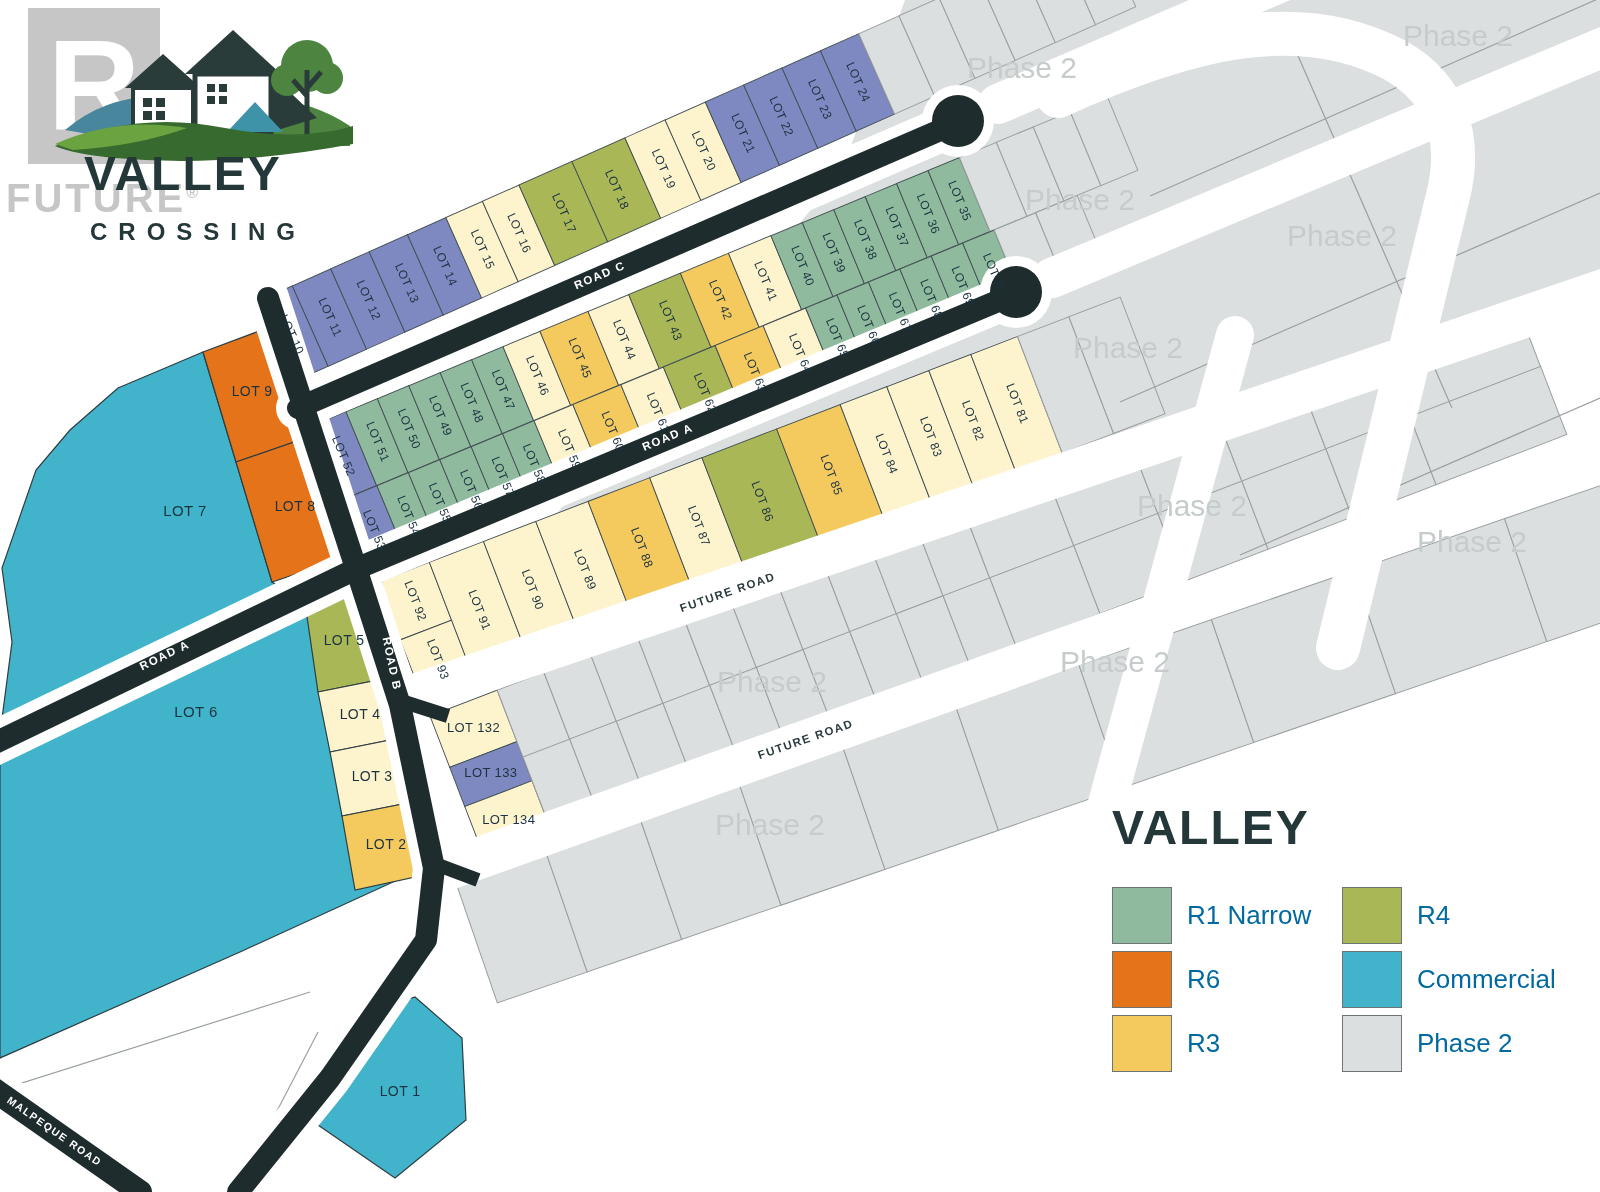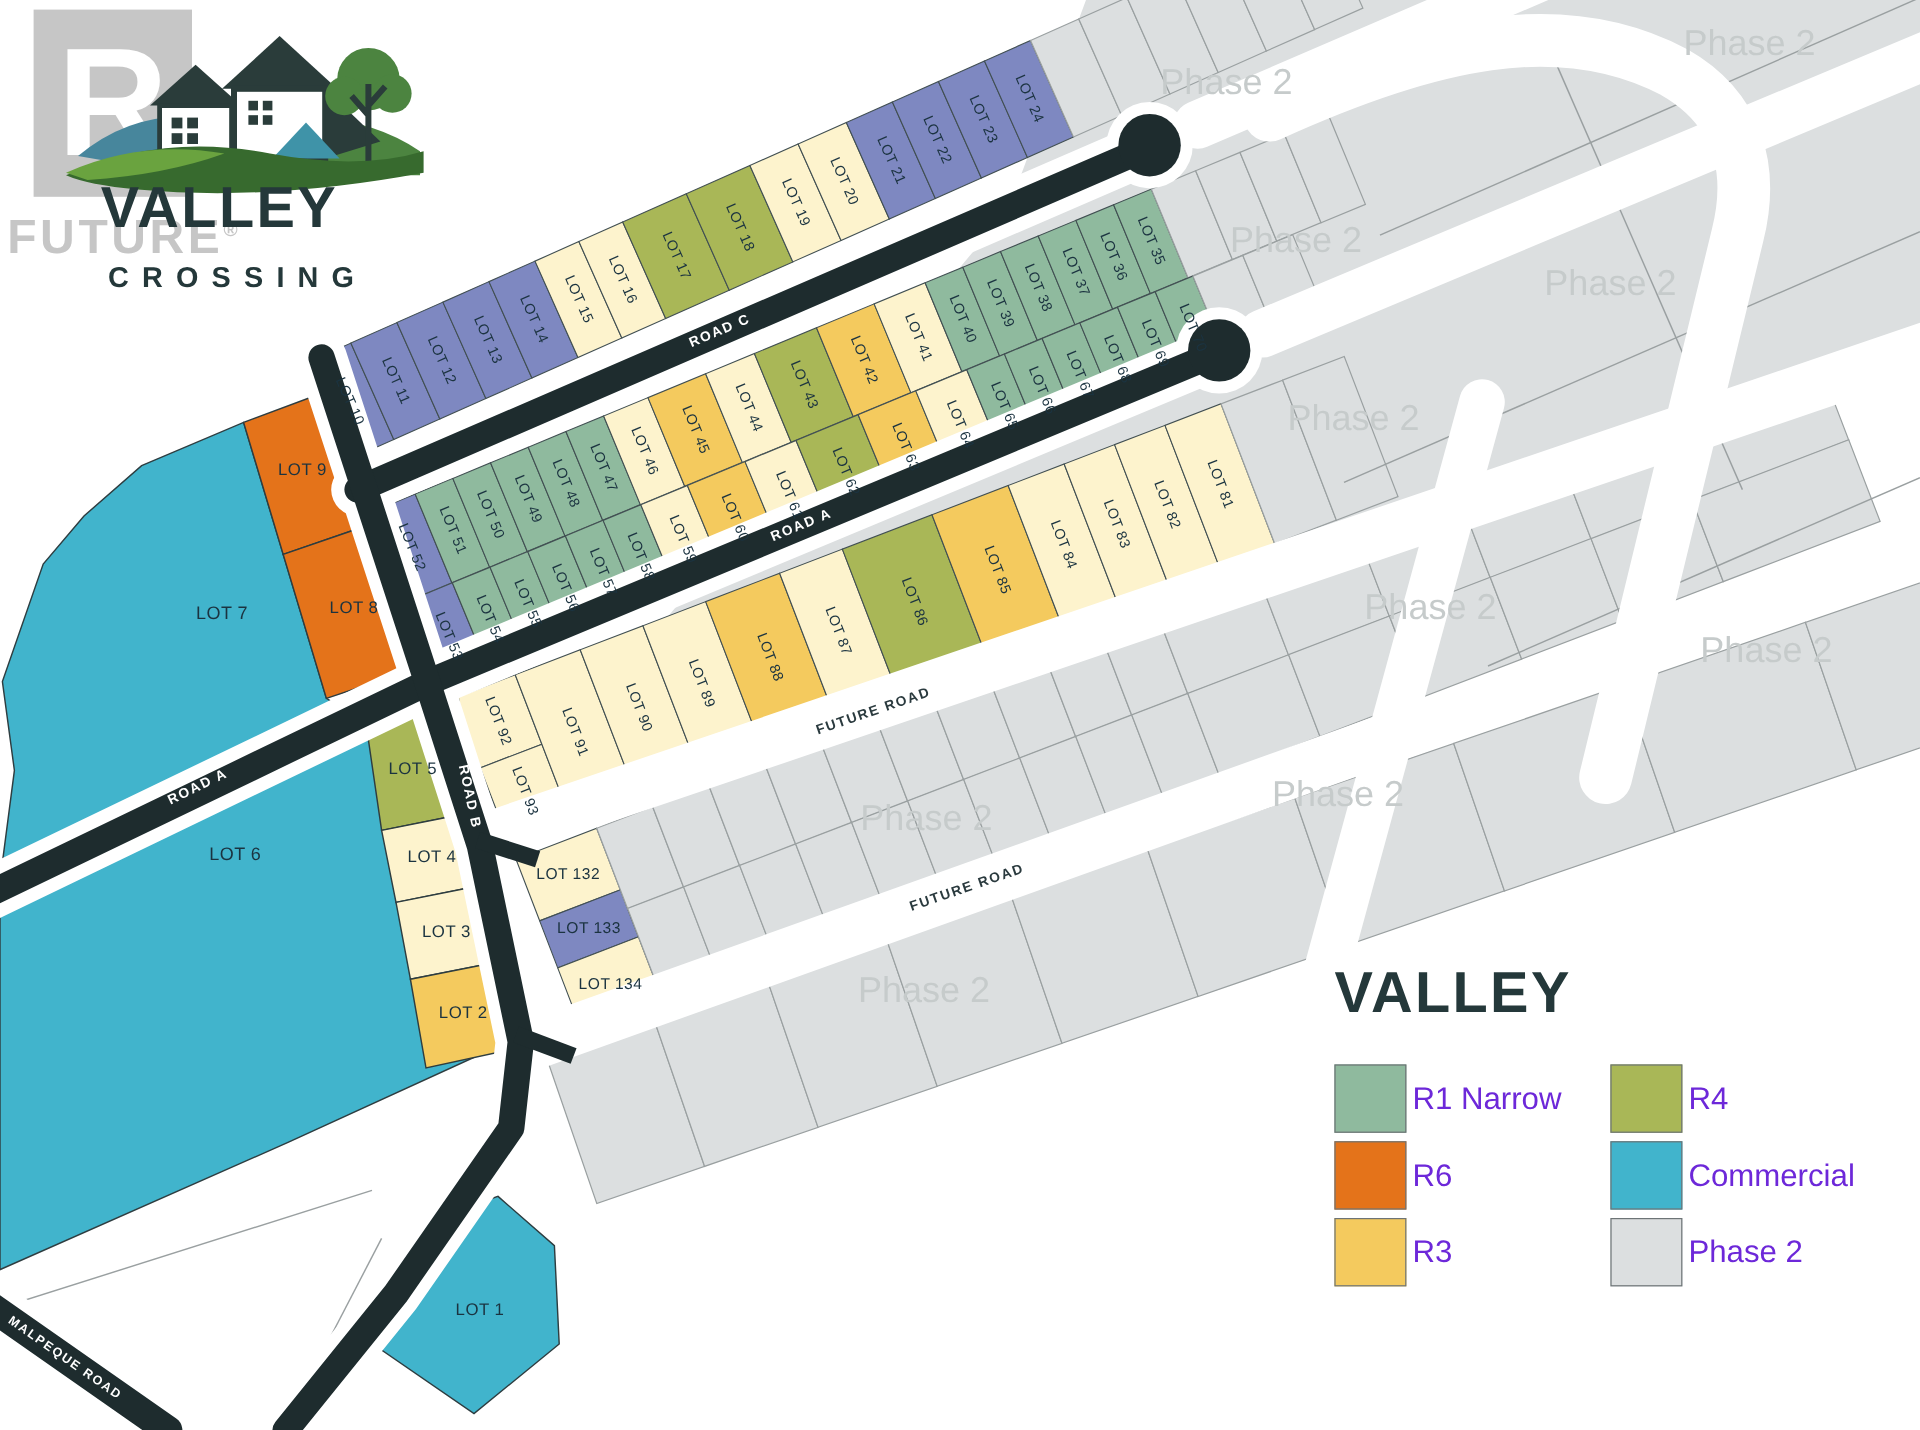--- a/index.html
+++ b/index.html
@@ -21,21 +21,21 @@
             color:#24383a;letter-spacing:11px;}
   
   .legend{position:absolute;left:1090px;top:800px;width:500px;}
   .legend-title{font-size:48px;font-weight:800;color:#24383a;letter-spacing:2px;
                 margin:0 0 28px 22px;}
   .legend-grid{display:grid;grid-template-columns:230px 258px;grid-auto-rows:64px;
                margin-left:22px;}
   .legend-item{display:flex;align-items:center;}
   .legend-swatch{width:60px;height:57px;border:1px solid #6d7476;box-sizing:border-box;
                  flex:0 0 auto;}
-  .legend-label{margin-left:5px;font-size:26px;color:#6d28d9;}
+  .legend-label{margin-left:15px;font-size:26px;color:#0369a1;}
 </style>
 </head>
 <body>
 
 <div class="stage">
 
   <svg id="plan" class="map-svg" width="1600" height="1192" viewBox="0 0 1600 1192">
       <polygon points="840,175 905,0 1600,0 1600,286 405,695" fill="#dcdfe0"></polygon>
       <g transform="translate(254,303) rotate(-24)">
         <rect x="0" y="0" width="42" height="88" fill="#7e88c1" stroke="#414f52" stroke-width="0.9"></rect>

